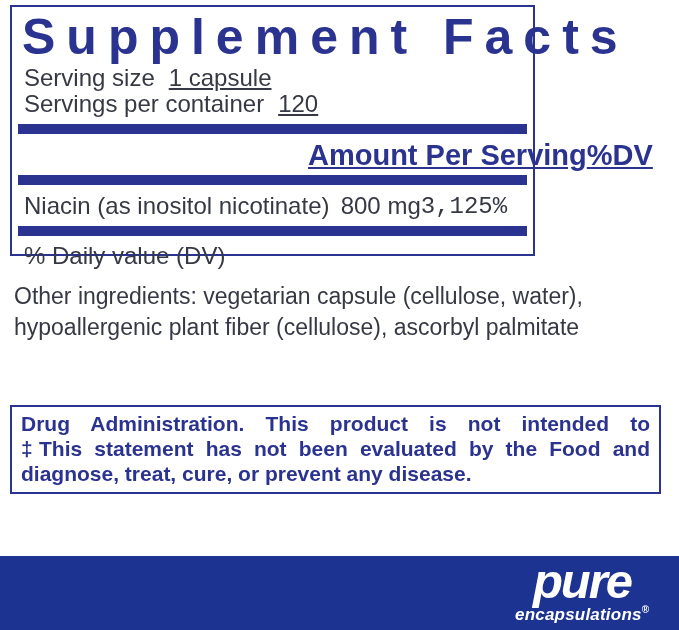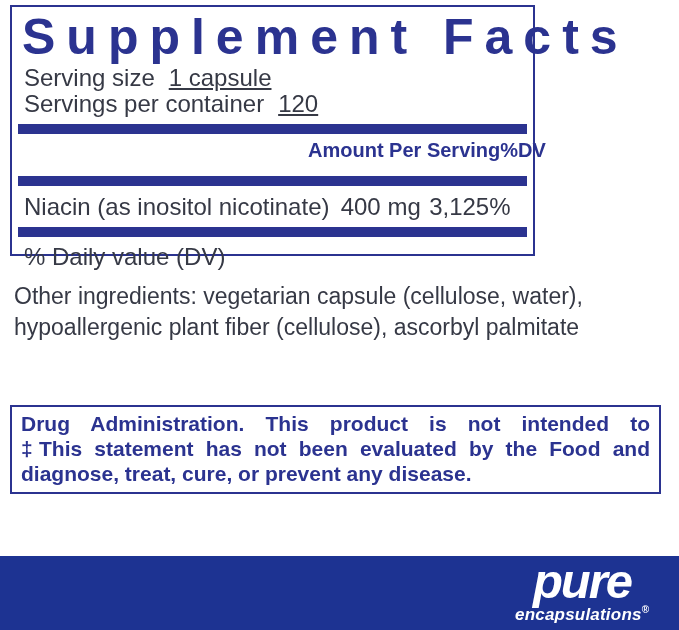--- a/index.html
+++ b/index.html
@@ -40,37 +40,38 @@
   .serving-value { margin-left: 14px; text-decoration: underline; }
   .thick-bar {
     height: 10px;
     background: #2b3390;
     margin: 0 6px;
   }
   .bar-1 { margin-top: 7px; }
   .header-row {
     display: flex;
     align-items: center;
-    padding: 5px 15px 14px 0;
-    font-size: 20px;
+    padding: 5px 15px 3px 0;
+    font-size: 29px;
     font-weight: bold;
     color: #2b3390;
+    text-decoration: underline;
   }
   .amount-header { margin-left: 296px; white-space: nowrap; }
   .dv-header { margin-left: auto; white-space: nowrap; }
   .nutrient-row {
     display: flex;
     align-items: center;
     padding: 7px 14px 6px 12px;
     font-size: 24px;
     color: #363945;
   }
   .nutrient-name { flex: 1; white-space: nowrap; }
   .nutrient-amount { width: 130px; text-align: right; white-space: nowrap; }
-  .nutrient-dv { width: 140px; text-align: center; white-space: nowrap; }
+  .nutrient-dv { width: 140px; text-align: left; white-space: nowrap; font-family: Liberation Mono, monospace; }
   .dv-footnote {
     padding: 6px 0 0 12px;
     font-size: 24px;
     color: #363945;
     white-space: nowrap;
   }
 
   
   .other-ingredients {
     position: absolute;
@@ -149,21 +150,21 @@
 
   <div class="header-row">
     <span class="amount-header">Amount Per Serving</span>
     <span class="dv-header">%DV</span>
   </div>
 
   <div class="thick-bar"></div>
 
   <div class="nutrient-row">
     <span class="nutrient-name">Niacin (as inositol nicotinate)</span>
-    <span class="nutrient-amount">400 mg</span>
+    <span class="nutrient-amount">800 mg</span>
     <span class="nutrient-dv">3,125%</span>
   </div>
 
   <div class="thick-bar"></div>
 
   <div class="dv-footnote">% Daily value (DV)</div>
 </div>
 
 <div class="other-ingredients">
   <div class="oi-line">Other ingredients: vegetarian capsule (cellulose, water),</div>

